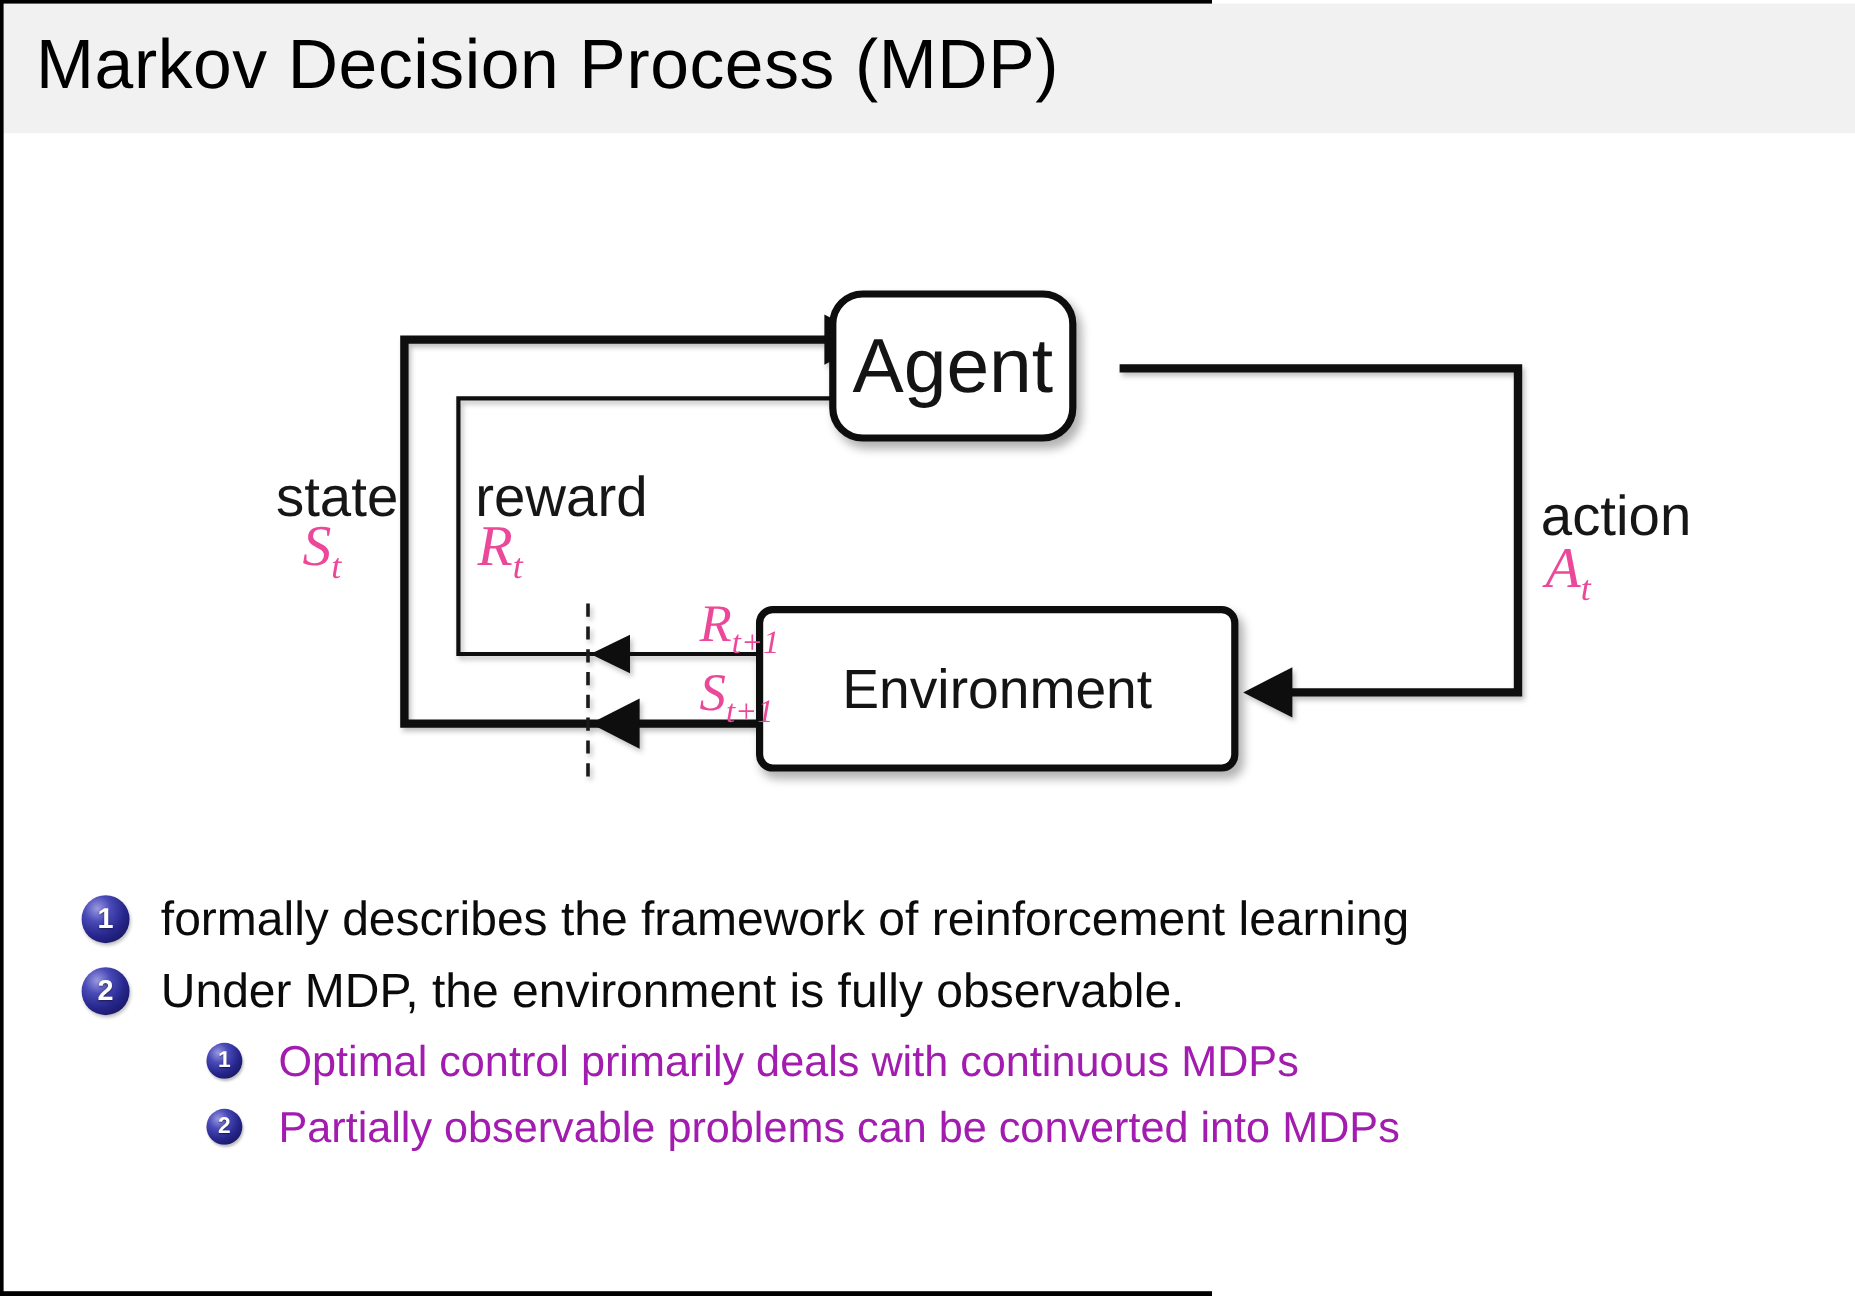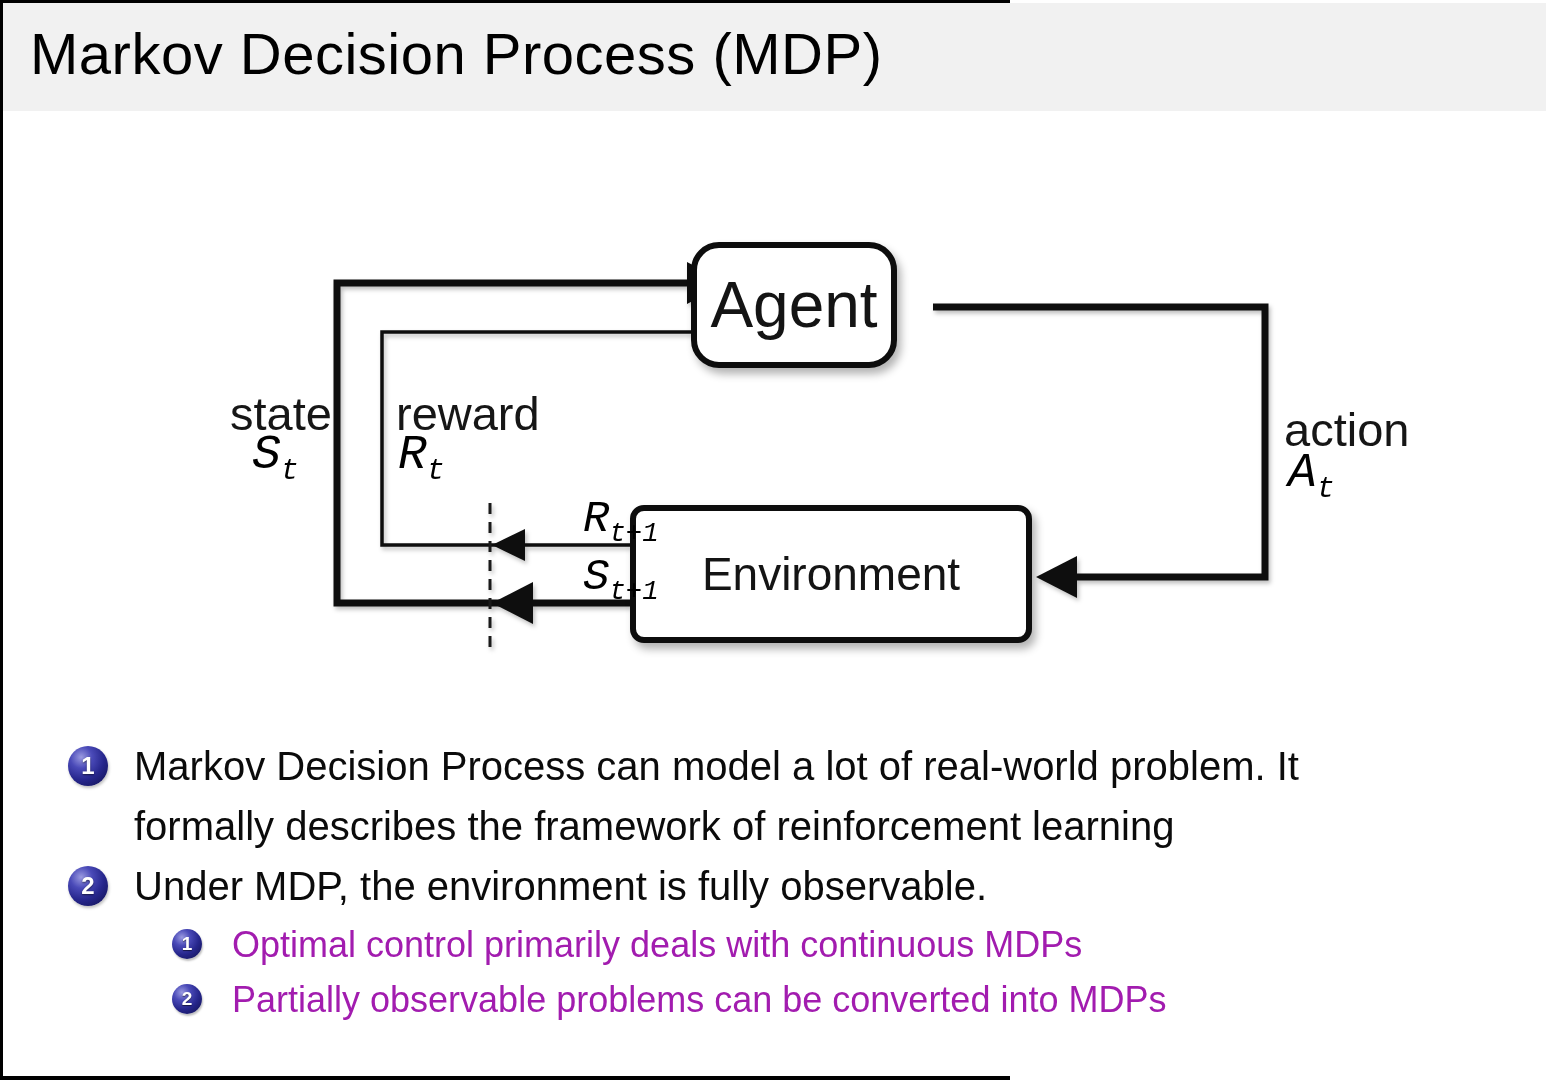--- a/index.html
+++ b/index.html
@@ -69,23 +69,23 @@
     font-size: 46px;
   }
   .dlabel {
     position: absolute;
     font-size: 47px;
     color: #161616;
     z-index: 3;
     white-space: nowrap;
   }
   .math {
-    font-family: Liberation Mono, monospace;
+    font-family: Liberation Serif, serif;
     font-style: italic;
-    color: #000000;
+    color: #ec4899;
     z-index: 3;
     position: absolute;
     white-space: nowrap;
   }
   .math-big  { font-size: 48px; }
   .math-mid  { font-size: 44px; margin-left: 45px; }
   .math sub  { font-size: 62%; line-height: 0; }
 
   
   .bullets {
@@ -190,21 +190,20 @@
   <div class="math math-mid" style="left:538px; top:552px;"><span>S</span><sub>t+1</sub></div>
 
   <div class="dlabel" style="left:1284px; top:402px;">action</div>
   <div class="math math-big" style="left:1288px; top:446px;"><span>A</span><sub>t</sub></div>
 
   <div class="bullets">
 
     <div class="b-item">
       <div class="b-ball">1</div>
       <div class="b-text">
-        <span style="display:block;">Markov Decision Process can model a lot of real-world problem. It</span>
         <span style="display:block;">formally describes the framework of reinforcement learning</span>
       </div>
     </div>
 
     <div class="b-item">
       <div class="b-ball">2</div>
       <div class="b-text">Under MDP, the environment is fully observable.</div>
     </div>
 
     <div class="sub-item">

